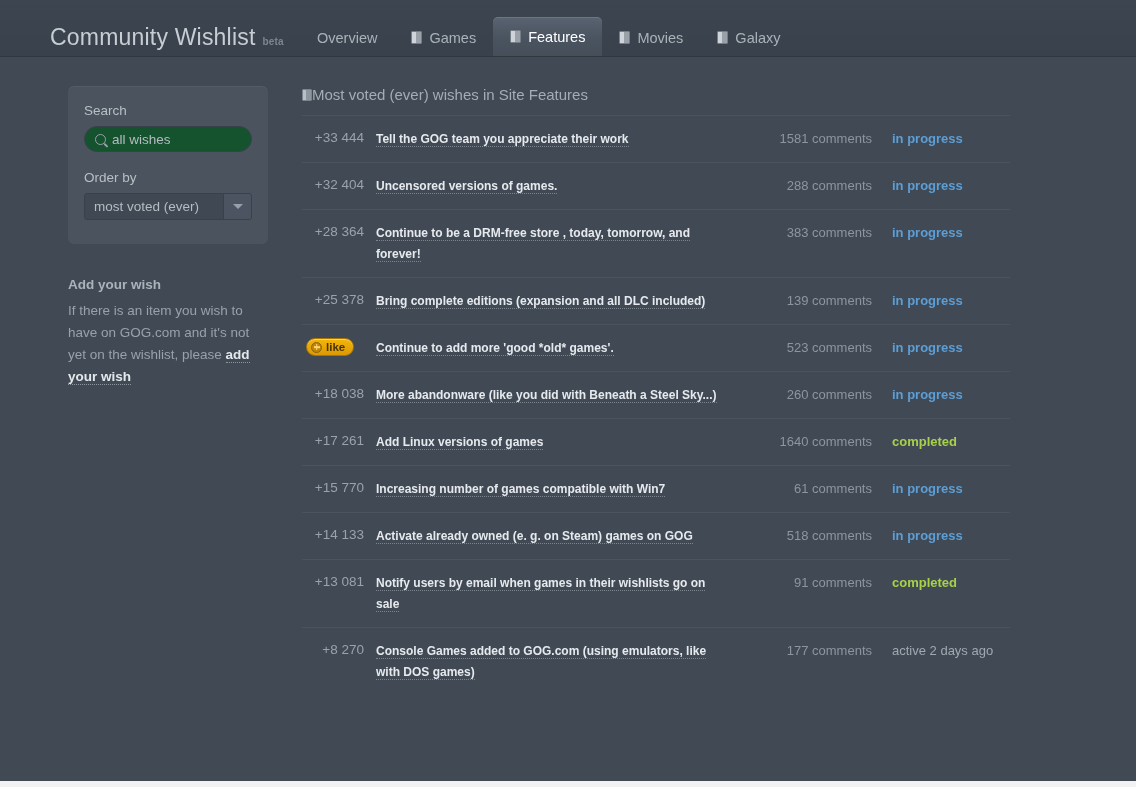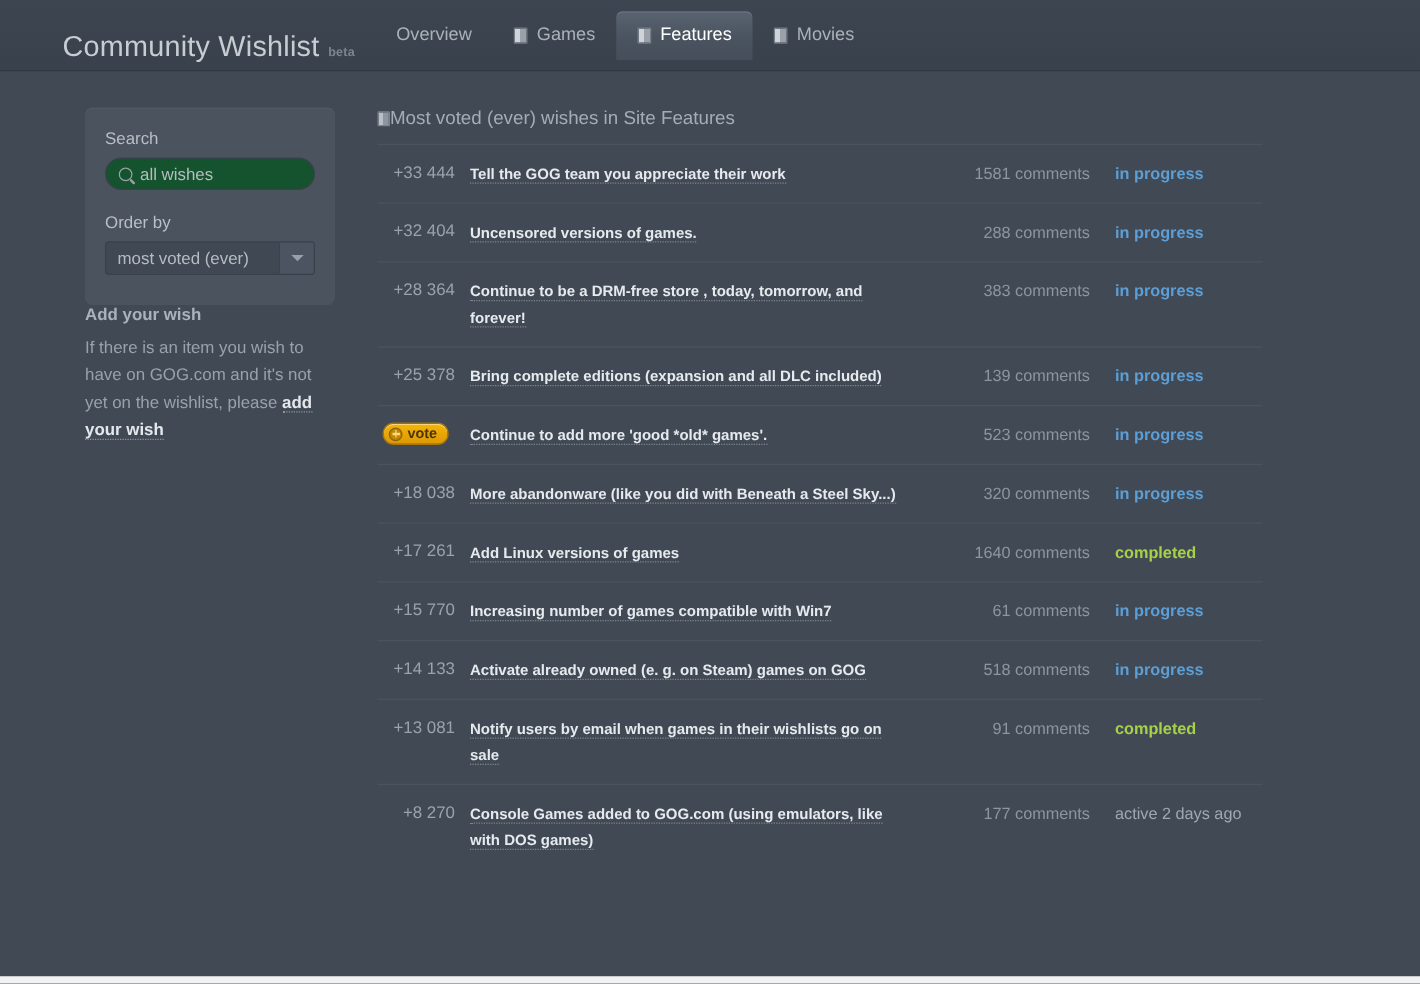--- a/index.html
+++ b/index.html
@@ -32,21 +32,21 @@
     font-size: 10px;
     color: #7d858f;
     font-weight: 700;
     letter-spacing: .2px;
   }
 
   .tabs {
     position: absolute;
     left: 300px; bottom: 0;
     display: flex;
-    align-items: center;
+    align-items: flex-end;
     height: 100%;
   }
   .tab {
     display: flex;
     align-items: center;
     gap: 7px;
     padding: 0 17px;
     height: 37px;
     color: #aab1b9;
     font-size: 14.5px;
@@ -150,20 +150,21 @@
     display: flex; align-items: center; justify-content: center;
   }
   .caret {
     width: 0; height: 0;
     border-left: 5px solid transparent;
     border-right: 5px solid transparent;
     border-top: 5px solid #97a0a9;
   }
 
   .addwish {
+    margin-top: 33px;
     padding-left: 0;
   }
   .addwish-title {
     font-size: 13.5px;
     font-weight: 700;
     color: #aab2bb;
     margin-bottom: 8px;
   }
   .addwish-text {
     font-size: 13.5px;
@@ -309,20 +310,24 @@
         <span>Games</span>
       </div>
       <div class="tab active">
         <span class="tab-icon"></span>
         <span>Features</span>
       </div>
       <div class="tab">
         <span class="tab-icon"></span>
         <span>Movies</span>
       </div>
+      <div class="tab">
+        <span class="tab-icon"></span>
+        <span>Galaxy</span>
+      </div>
     </nav>
 </div>
 
 <div class="page">
 
   <aside class="sidebar">
     <div class="filter-box">
 
       <div class="field-label">Search</div>
       <div class="search-wrap">
@@ -372,31 +377,31 @@
         <div class="wish-row">
           <div class="votes">+25 378</div>
           <div class="wish-title"><a>Bring complete editions (expansion and all DLC included)</a></div>
           <div class="comments">139 comments</div>
           <div class="status in-progress">in progress</div>
         </div>
         <div class="wish-row">
           <div class="vote-btn-cell">
             <div class="vote-btn">
               <span class="vote-plus"></span>
-              <span>vote</span>
+              <span>like</span>
             </div>
           </div>
           <div class="wish-title"><a>Continue to add more 'good *old* games'.</a></div>
           <div class="comments">523 comments</div>
           <div class="status in-progress">in progress</div>
         </div>
         <div class="wish-row">
           <div class="votes">+18 038</div>
           <div class="wish-title"><a>More abandonware (like you did with Beneath a Steel Sky...)</a></div>
-          <div class="comments">320 comments</div>
+          <div class="comments">260 comments</div>
           <div class="status in-progress">in progress</div>
         </div>
         <div class="wish-row">
           <div class="votes">+17 261</div>
           <div class="wish-title"><a>Add Linux versions of games</a></div>
           <div class="comments">1640 comments</div>
           <div class="status completed">completed</div>
         </div>
         <div class="wish-row">
           <div class="votes">+15 770</div>

